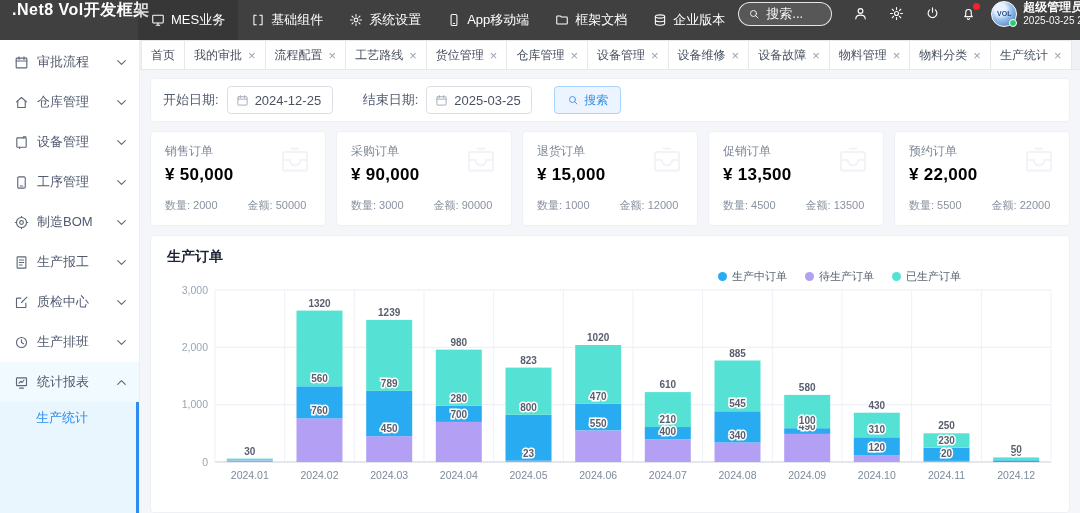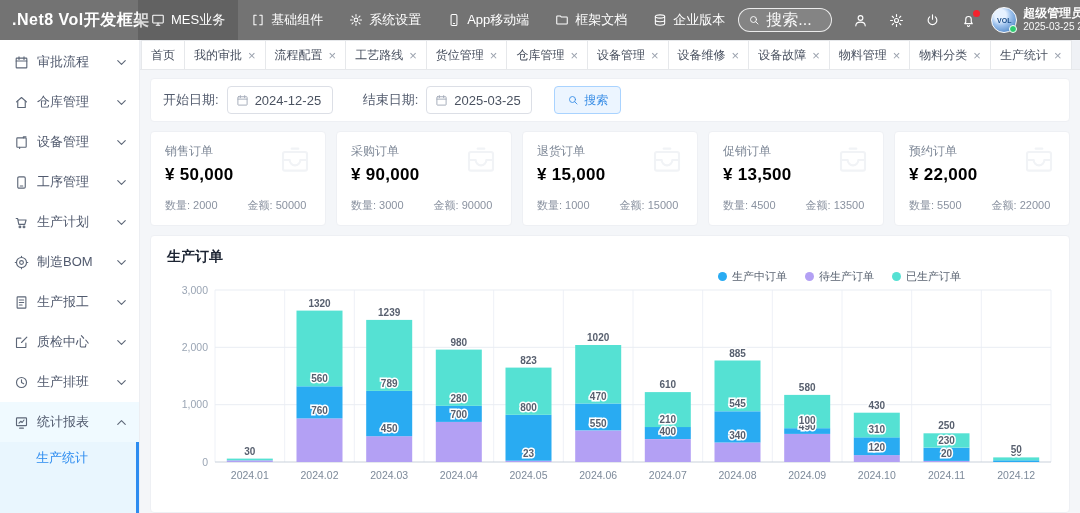--- a/index.html
+++ b/index.html
@@ -2,29 +2,29 @@
 <html><head>
 <meta charset="utf-8">
 <style>
   * { box-sizing: border-box; margin: 0; padding: 0; }
   html,body { width:1080px; height:513px; overflow:hidden; }
   body { font-family:"Liberation Sans","DejaVu Sans",sans-serif; background:#f4f6f9; font-size:13px; }
   .icn { display:inline-flex; align-items:center; justify-content:center; }
   .icn svg { width:14px; height:14px; display:block; }
 
   
-  .navbar { height:40px; background:#737373; display:flex; align-items:center; color:#fff; }
+  .navbar { height:40px; background:#404040; display:flex; align-items:flex-start; color:#fff; }
   .logo { font-size:16px; font-weight:bold; padding:0 12px; width:138px; white-space:nowrap; letter-spacing:.5px; }
   .nav-menu { display:flex; height:40px; align-items:stretch; }
   .nav-item { display:flex; align-items:center; gap:6px; padding:0 13px; font-size:13px; cursor:pointer; white-space:nowrap; }
   .nav-item.active { background:rgba(0,0,0,.14); }
   .nav-right { margin-left:auto; display:flex; align-items:center; padding-right:6px; }
   .search-pill { display:flex; align-items:center; gap:6px; width:94px; height:24px; border:1px solid rgba(255,255,255,.85); border-radius:13px; padding:0 9px; background:rgba(255,255,255,.12); }
   .search-pill .icn svg { width:12px; height:12px; }
-  .search-pill input { background:transparent; border:none; outline:none; color:#fff; font-size:16px; width:58px; }
+  .search-pill input { background:transparent; border:none; outline:none; color:#fff; font-size:13px; width:58px; }
   .search-pill input::placeholder { color:rgba(255,255,255,.95); }
   .action-icn { margin-left:21px; position:relative; cursor:pointer; }
   .action-icn svg { width:15px; height:15px; }
   .badge-dot { position:absolute; top:-3px; right:-4px; width:7px; height:7px; border-radius:50%; background:#f5222d; }
   .avatar { width:26px; height:26px; border-radius:50%; margin-left:15px; position:relative; border:1px solid #fff;
             background:radial-gradient(circle at 35% 30%, #e8f2ff 0 25%, #9fc3ee 45%, #2f6fb8 100%); cursor:pointer; flex:none; }
   .avatar span { position:absolute; inset:0; display:flex; align-items:center; justify-content:center; font-size:7px; font-weight:bold; color:#1d4f8a; }
   .status-dot { position:absolute; bottom:-1px; right:-1px; width:8px; height:8px; border-radius:50%; background:#2ecc71; border:1px solid #fff; }
   .user-col { margin-left:6px; line-height:1.25; cursor:pointer; }
   .user-name { font-size:12px; font-weight:bold; display:flex; align-items:center; gap:3px; white-space:nowrap; }
@@ -239,35 +239,20 @@
         <span>工序管理</span>
         <span class="side-chev icn">
           <svg viewBox="0 0 24 24" fill="none" stroke="currentColor" stroke-width="1.8" stroke-linecap="round" stroke-linejoin="round">
             <path d="M6 9l6 6 6-6"></path>
           </svg>
         </span>
       </div>
       <div class="side-item">
         <span class="icn">
           <svg viewBox="0 0 24 24" fill="none" stroke="currentColor" stroke-width="1.8" stroke-linecap="round" stroke-linejoin="round">
-            <path d="M3.5 5.5h2.2l2 9.5h9.6l2-7H7"></path>
-            <circle cx="9.5" cy="19" r="1.4"></circle>
-            <circle cx="16" cy="19" r="1.4"></circle>
-          </svg>
-        </span>
-        <span>生产计划</span>
-        <span class="side-chev icn">
-          <svg viewBox="0 0 24 24" fill="none" stroke="currentColor" stroke-width="1.8" stroke-linecap="round" stroke-linejoin="round">
-            <path d="M6 9l6 6 6-6"></path>
-          </svg>
-        </span>
-      </div>
-      <div class="side-item">
-        <span class="icn">
-          <svg viewBox="0 0 24 24" fill="none" stroke="currentColor" stroke-width="1.8" stroke-linecap="round" stroke-linejoin="round">
             <circle cx="12" cy="12" r="8"></circle>
             <circle cx="12" cy="12" r="3"></circle>
             <path d="M12 4V2M12 22v-2M4 12H2M22 12h-2"></path>
           </svg>
         </span>
         <span>制造BOM</span>
         <span class="side-chev icn">
           <svg viewBox="0 0 24 24" fill="none" stroke="currentColor" stroke-width="1.8" stroke-linecap="round" stroke-linejoin="round">
             <path d="M6 9l6 6 6-6"></path>
           </svg>
@@ -451,21 +436,21 @@
                 <path d="M3 12h5a4 4 0 0 0 8 0h5"></path>
                 <path d="M9.5 3.5h5"></path>
               </svg>
             </span>
           </div>
           <div class="card stat-card">
             <div class="stat-title">退货订单</div>
             <div class="stat-amount">¥ 15,000</div>
             <div class="stat-meta">
               <span>数量: 1000</span>
-              <span>金额: 15000</span>
+              <span>金额: 12000</span>
             </div>
             <span class="stat-icn icn">
               <svg viewBox="0 0 24 24" fill="none" stroke="currentColor" stroke-width="1.6" stroke-linecap="round" stroke-linejoin="round">
                 <rect x="3" y="6" width="18" height="14" rx="1.5"></rect>
                 <path d="M3 12h5a4 4 0 0 0 8 0h5"></path>
                 <path d="M9.5 3.5h5"></path>
               </svg>
             </span>
           </div>
           <div class="card stat-card">

